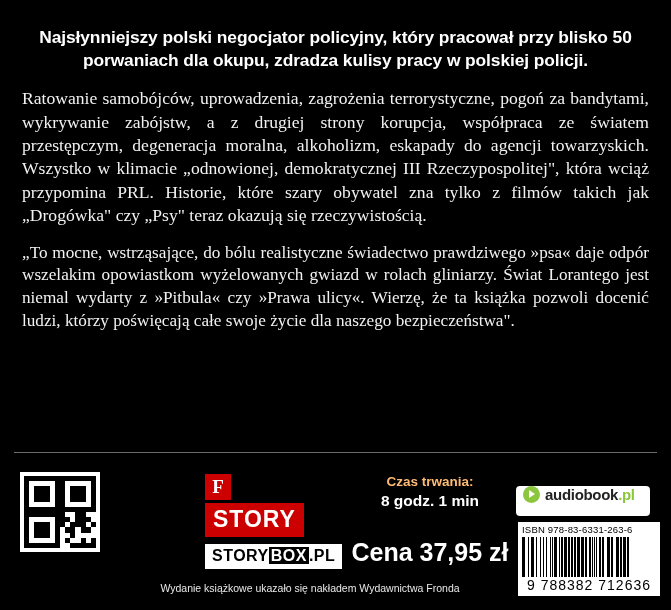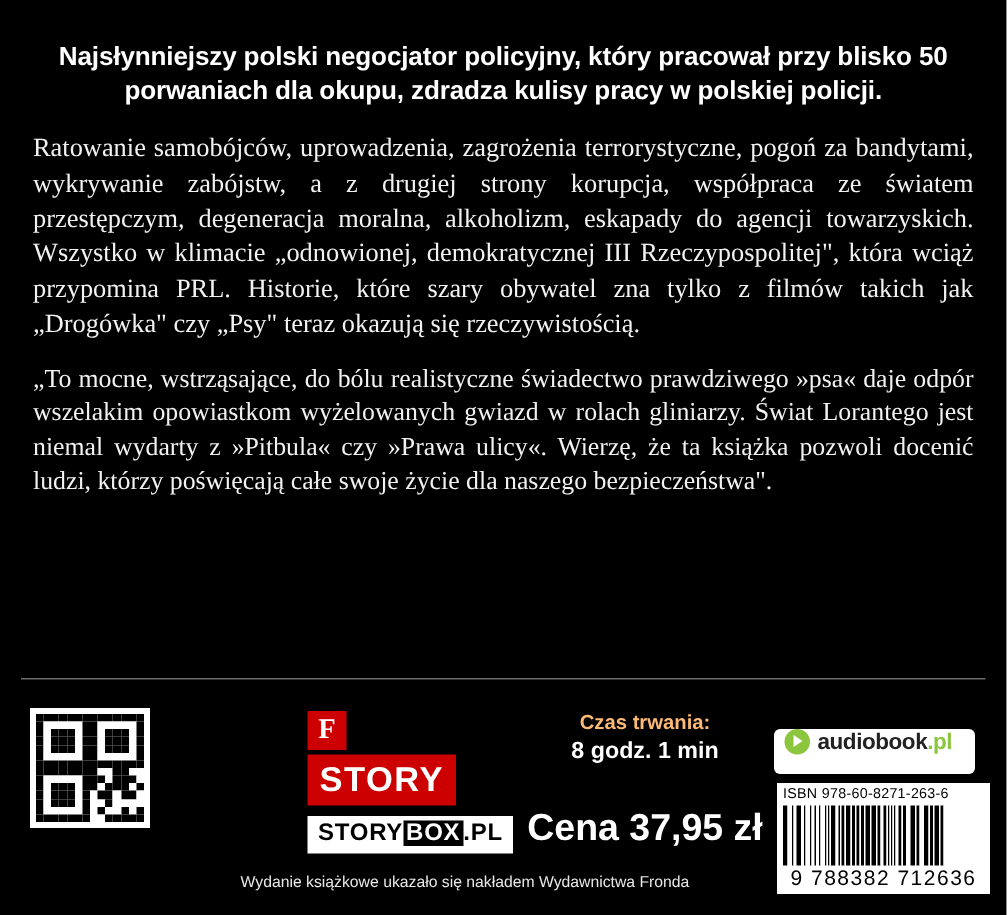--- a/index.html
+++ b/index.html
@@ -496,21 +496,21 @@
     <div class="duration-label">Czas trwania:</div>
     <div class="duration-value">8 godz. 1 min</div>
     <div class="price">Cena 37,95 zł</div>
 
     <div class="audiobook">
       <span class="ab-dot"></span>
       <span class="ab-text"><span>audiobook</span><span class="pl">.pl</span></span>
     </div>
 
     <div class="isbn-box">
-      <div class="isbn-text">ISBN  978-60-8271-263-6</div>
+      <div class="isbn-text">ISBN  978-83-6331-263-6</div>
       <div class="barcode" id="barcode">
           <i style="width: 3px;"></i>
           <i class="sp" style="width: 3px;"></i>
           <i style="width: 1px;"></i>
           <i class="sp" style="width: 2px;"></i>
           <i style="width: 3px;"></i>
           <i class="sp" style="width: 2px;"></i>
           <i style="width: 1px;"></i>
           <i class="sp" style="width: 3px;"></i>
           <i style="width: 1px;"></i>

